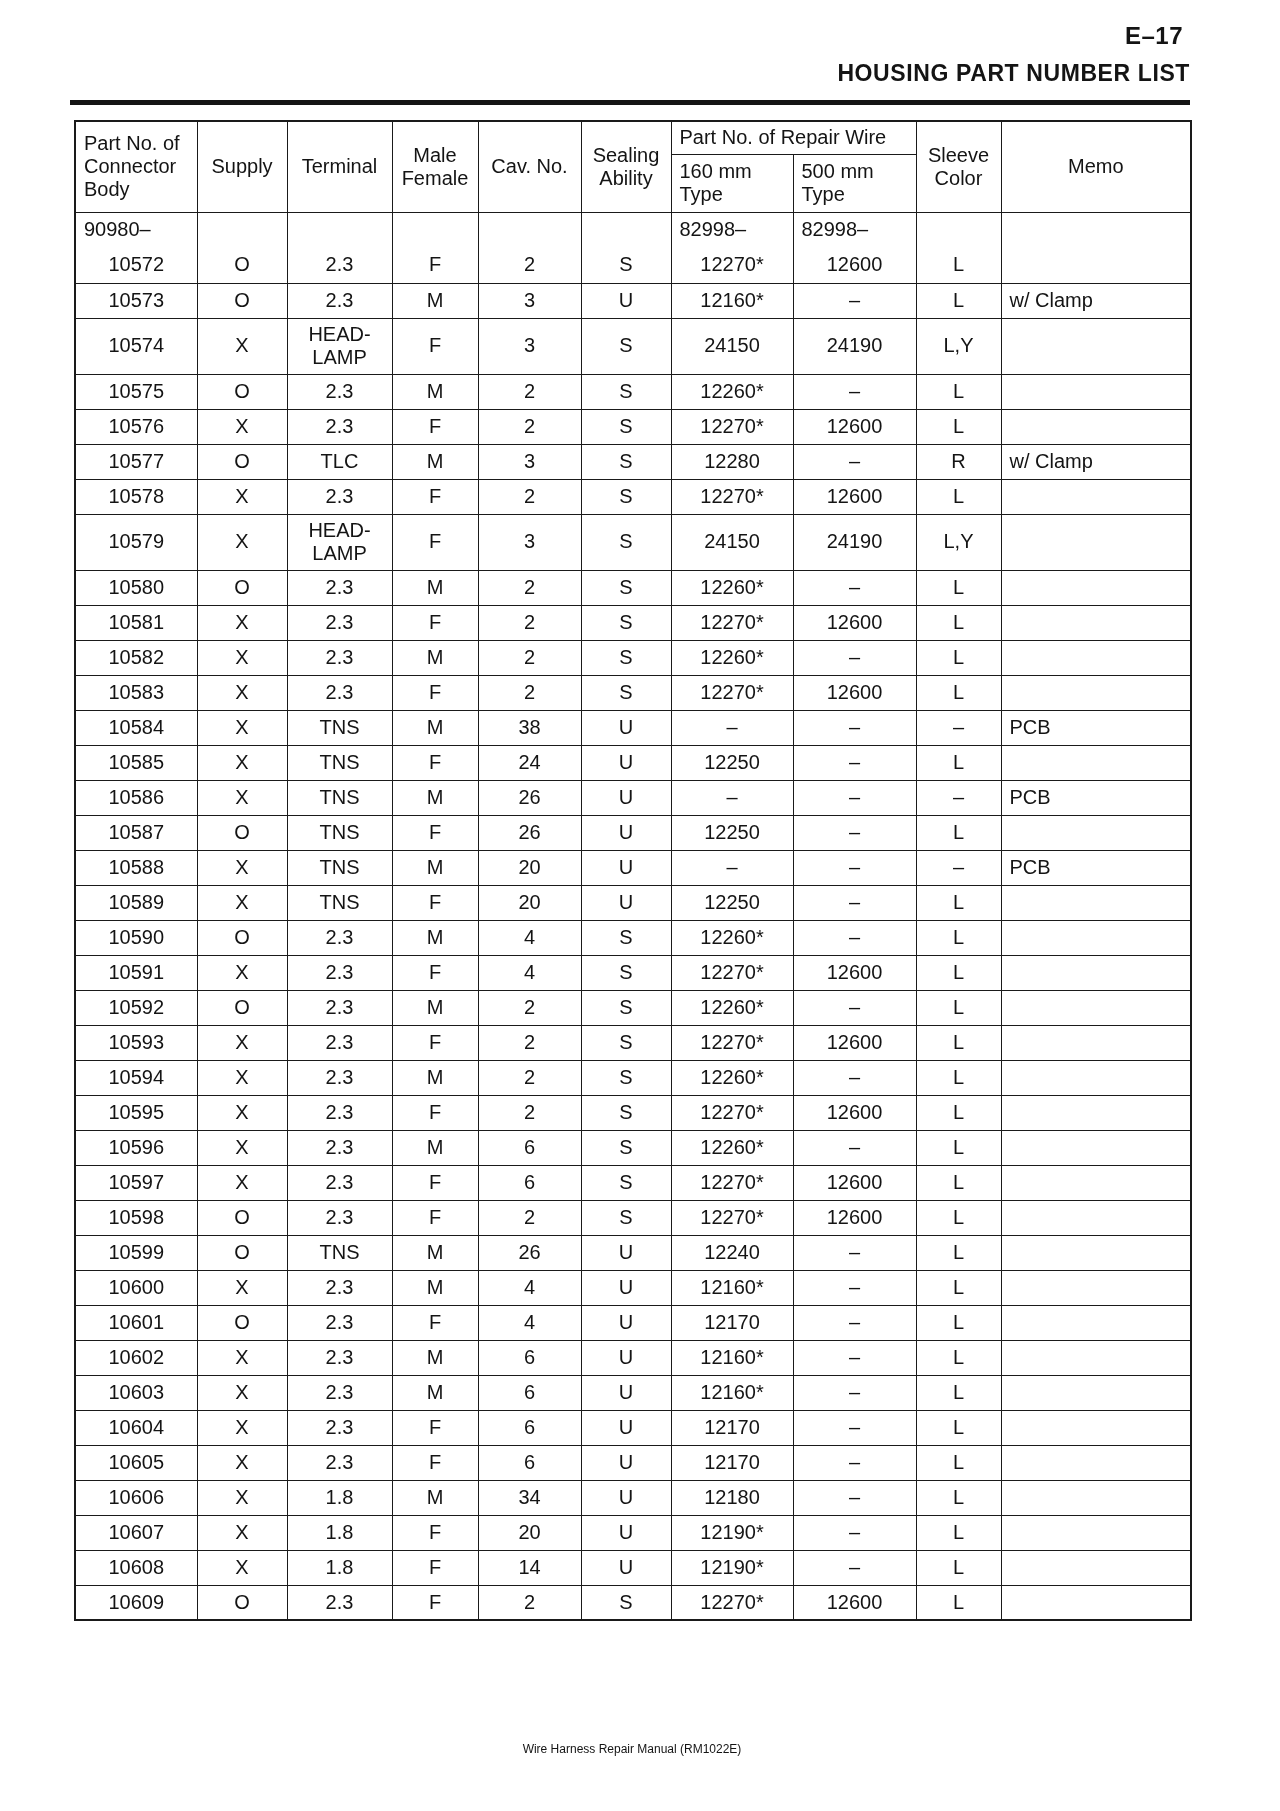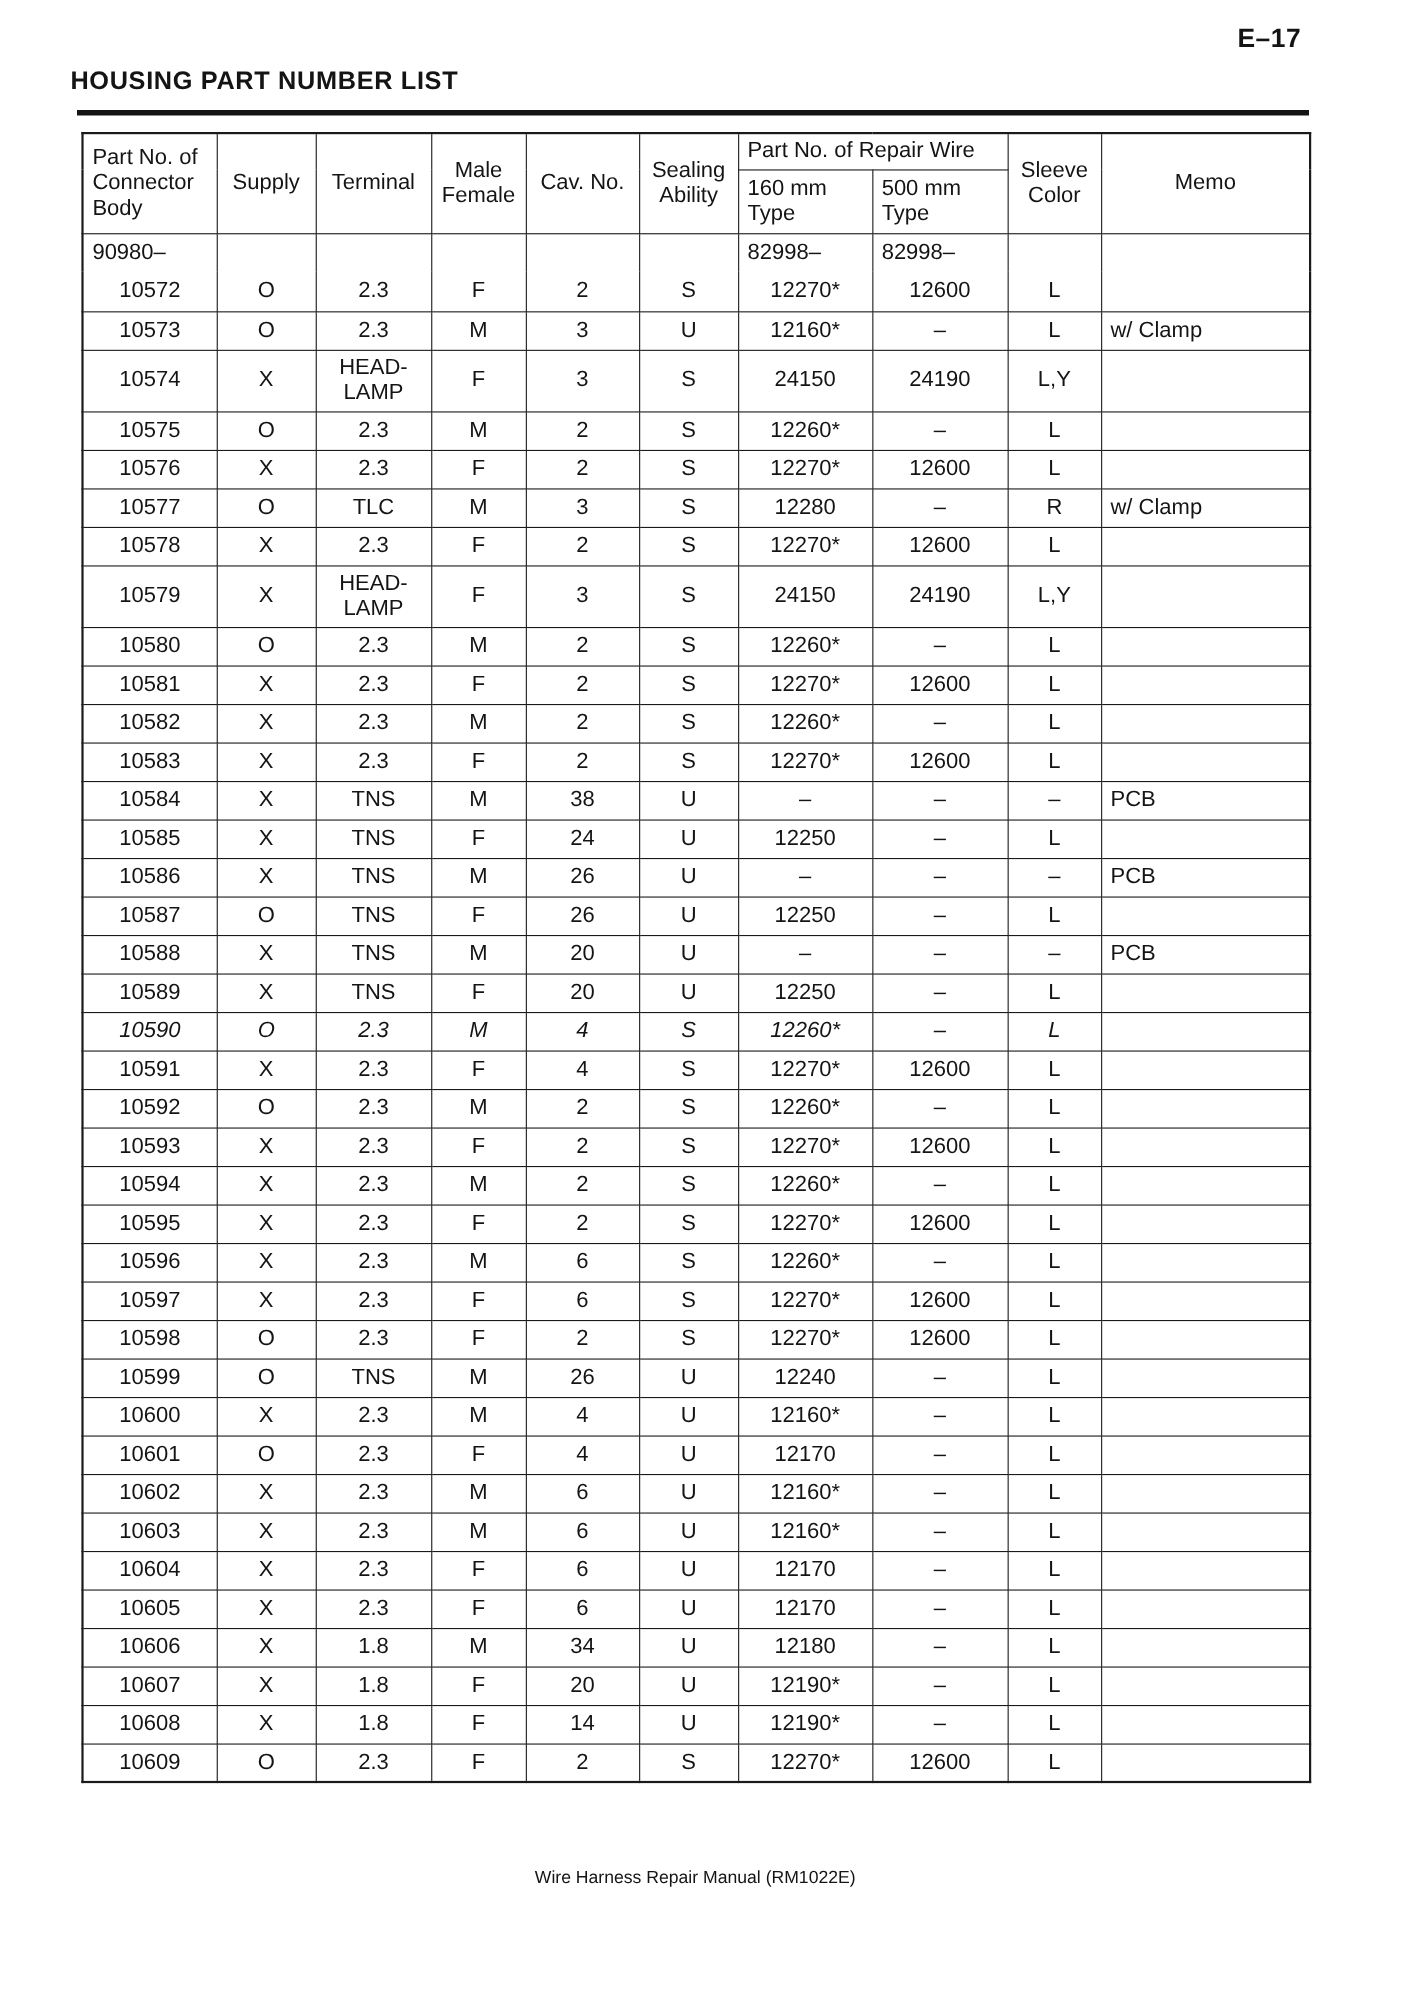--- a/index.html
+++ b/index.html
@@ -17,23 +17,23 @@
     top: 22px;
     right: 97px;
     font-size: 24px;
     font-weight: bold;
     letter-spacing: 0.5px;
     text-align: center;
   }
   .page-title {
     position: absolute;
     top: 60px;
-    left: 64px;
+    left: 74px;
     width: 1116px;
-    text-align: left;
+    text-align: right;
     font-size: 23px;
     font-weight: bold;
     letter-spacing: 0.6px;
   }
   .title-rule {
     position: absolute;
     top: 100px;
     left: 70px;
     width: 1120px;
     height: 5px;
@@ -60,25 +60,25 @@
     overflow: hidden;
   }
   table.parts .al {
     text-align: left;
     padding-left: 8px;
   }
   tr.no-b td { border-bottom: none; }
   tr.no-t td { border-top: none; }
   .footer-line {
     position: absolute;
-    top: 1699px;
+    top: 1742px;
     left: 74px;
     width: 1116px;
     text-align: center;
-    font-size: 16px;
+    font-size: 12px;
   }
   .page-number {
     position: absolute;
     top: 1857px;
     right: 61px;
     font-size: 32px;
   }
 </style>
 </head>
 <body>
@@ -352,21 +352,21 @@
           <td>X</td>
           <td>TNS</td>
           <td>F</td>
           <td>20</td>
           <td>U</td>
           <td>12250</td>
           <td>–</td>
           <td>L</td>
           <td class="al"></td>
         </tr>
-        <tr style="height: 35px; font-style: italic;">
+        <tr style="height: 35px;">
           <td>10590</td>
           <td>O</td>
           <td>2.3</td>
           <td>M</td>
           <td>4</td>
           <td>S</td>
           <td>12260*</td>
           <td>–</td>
           <td>L</td>
           <td class="al"></td>

